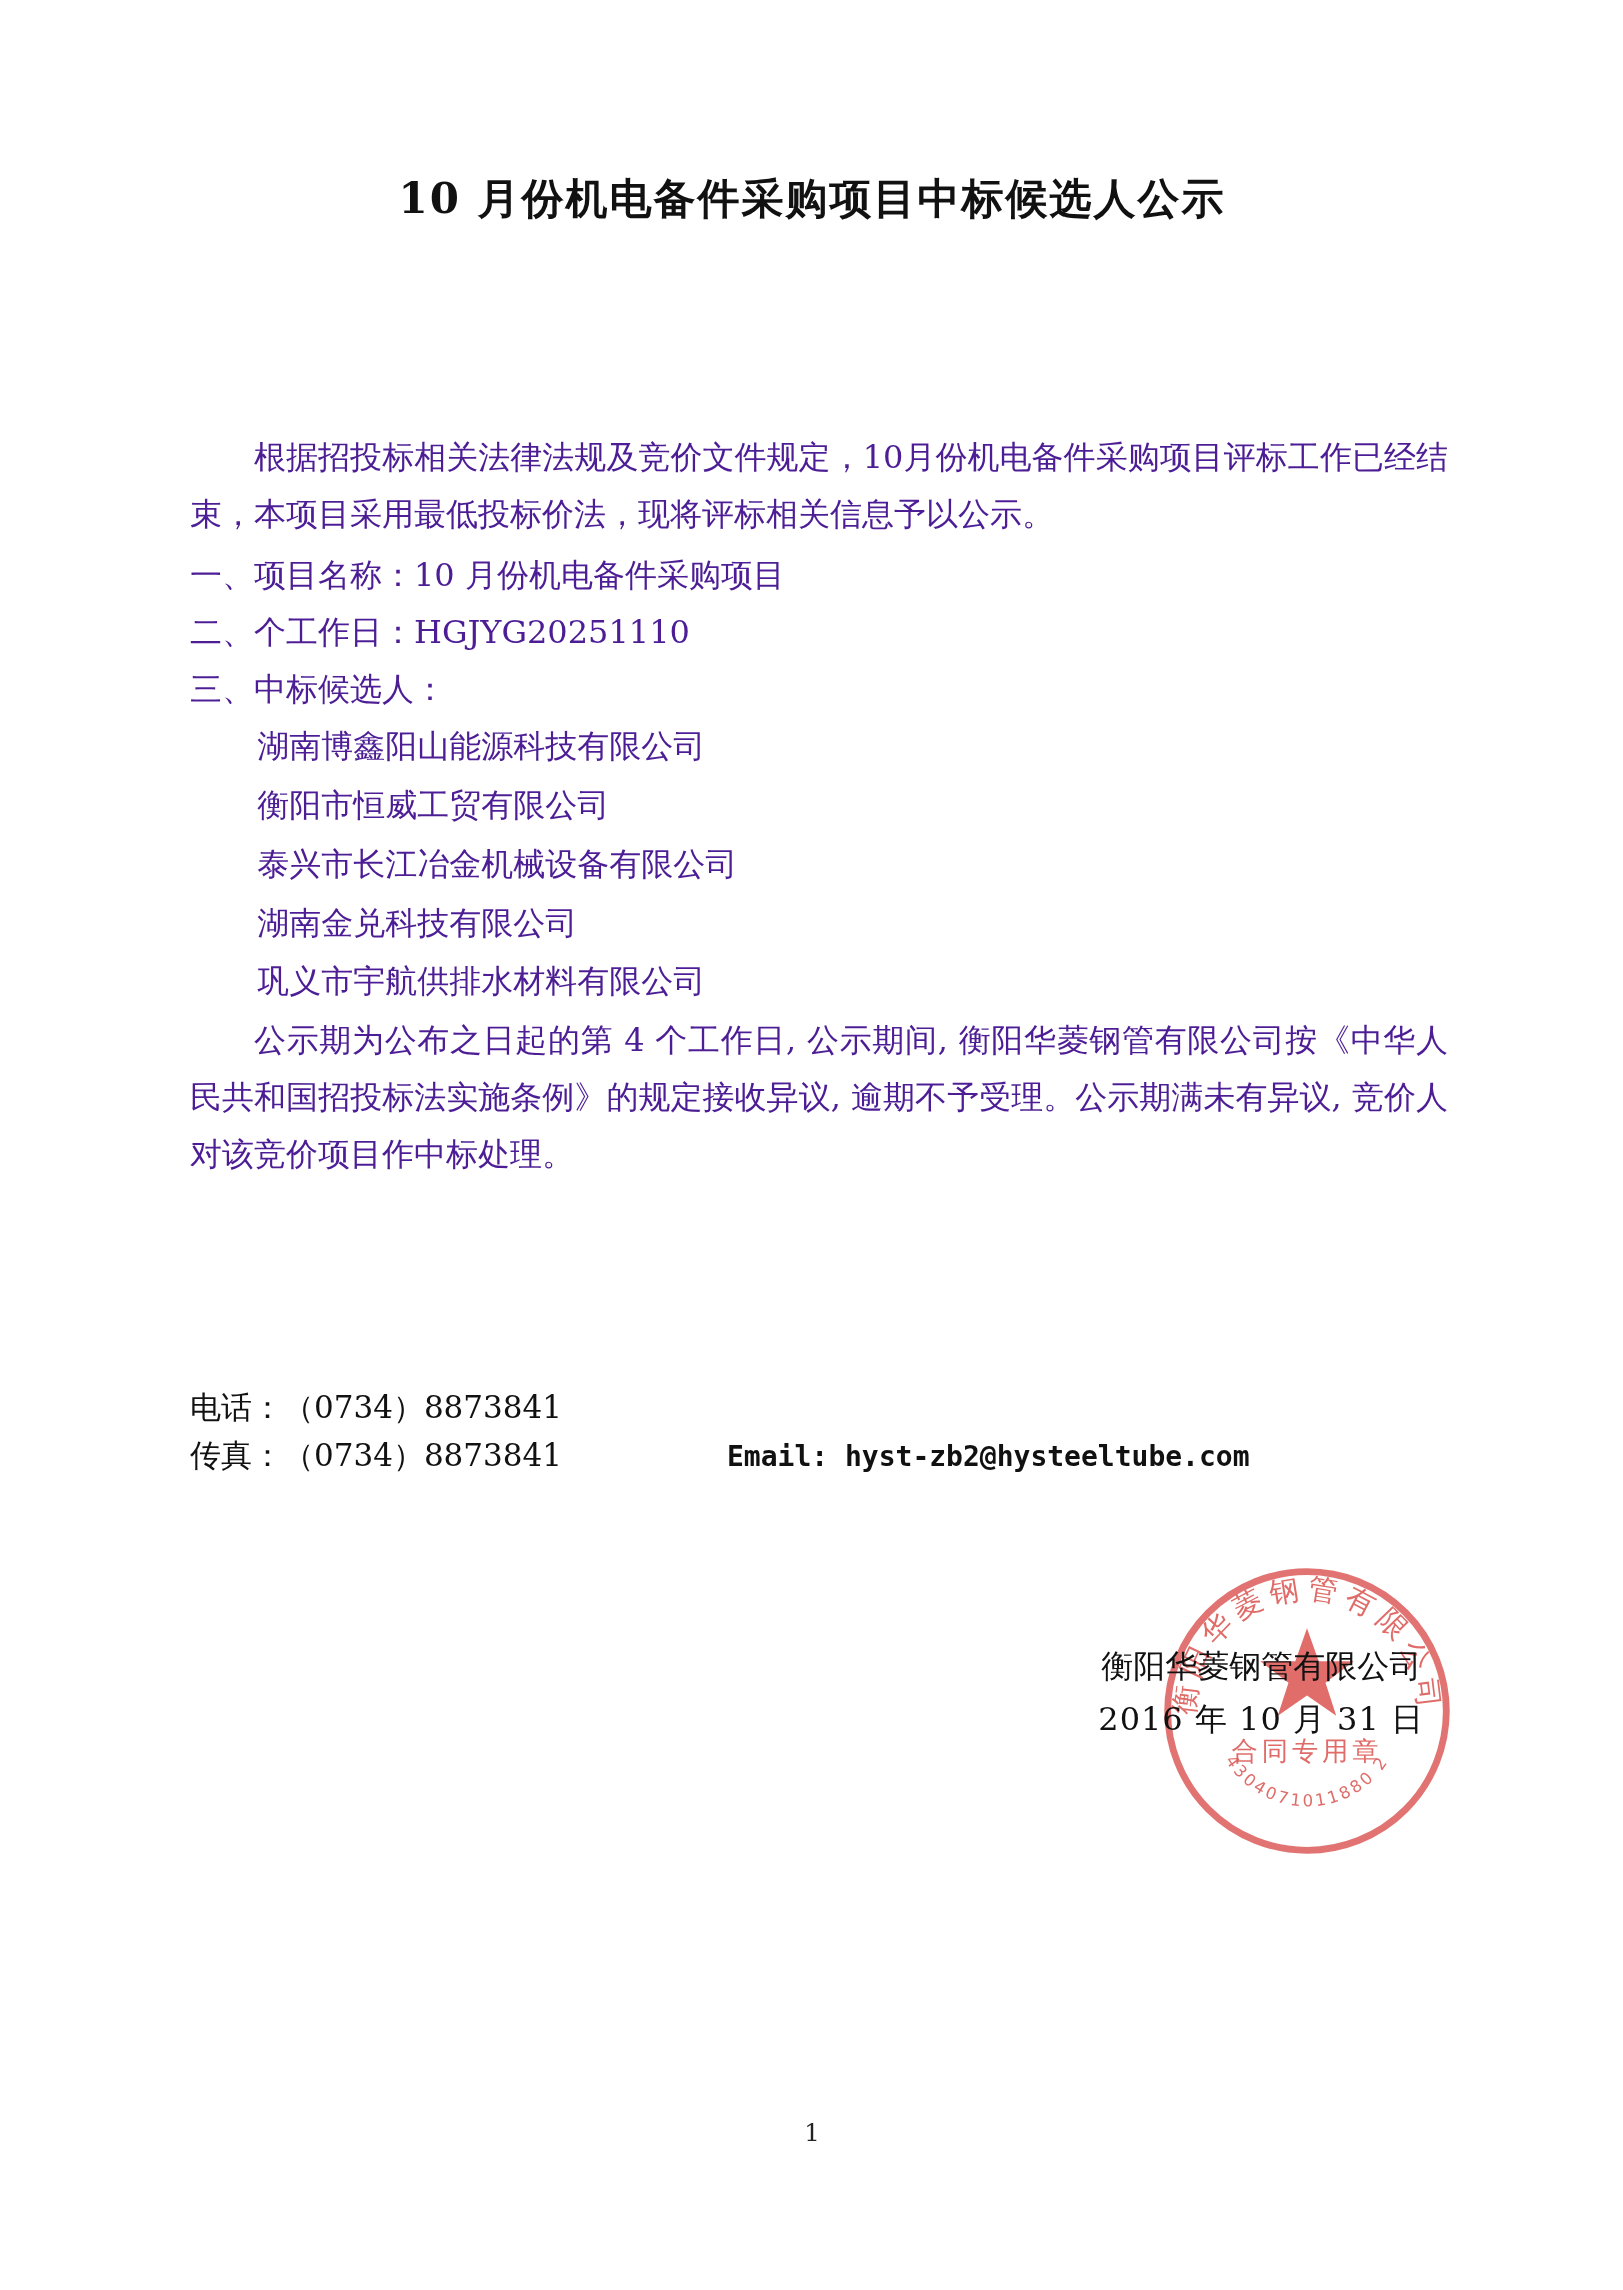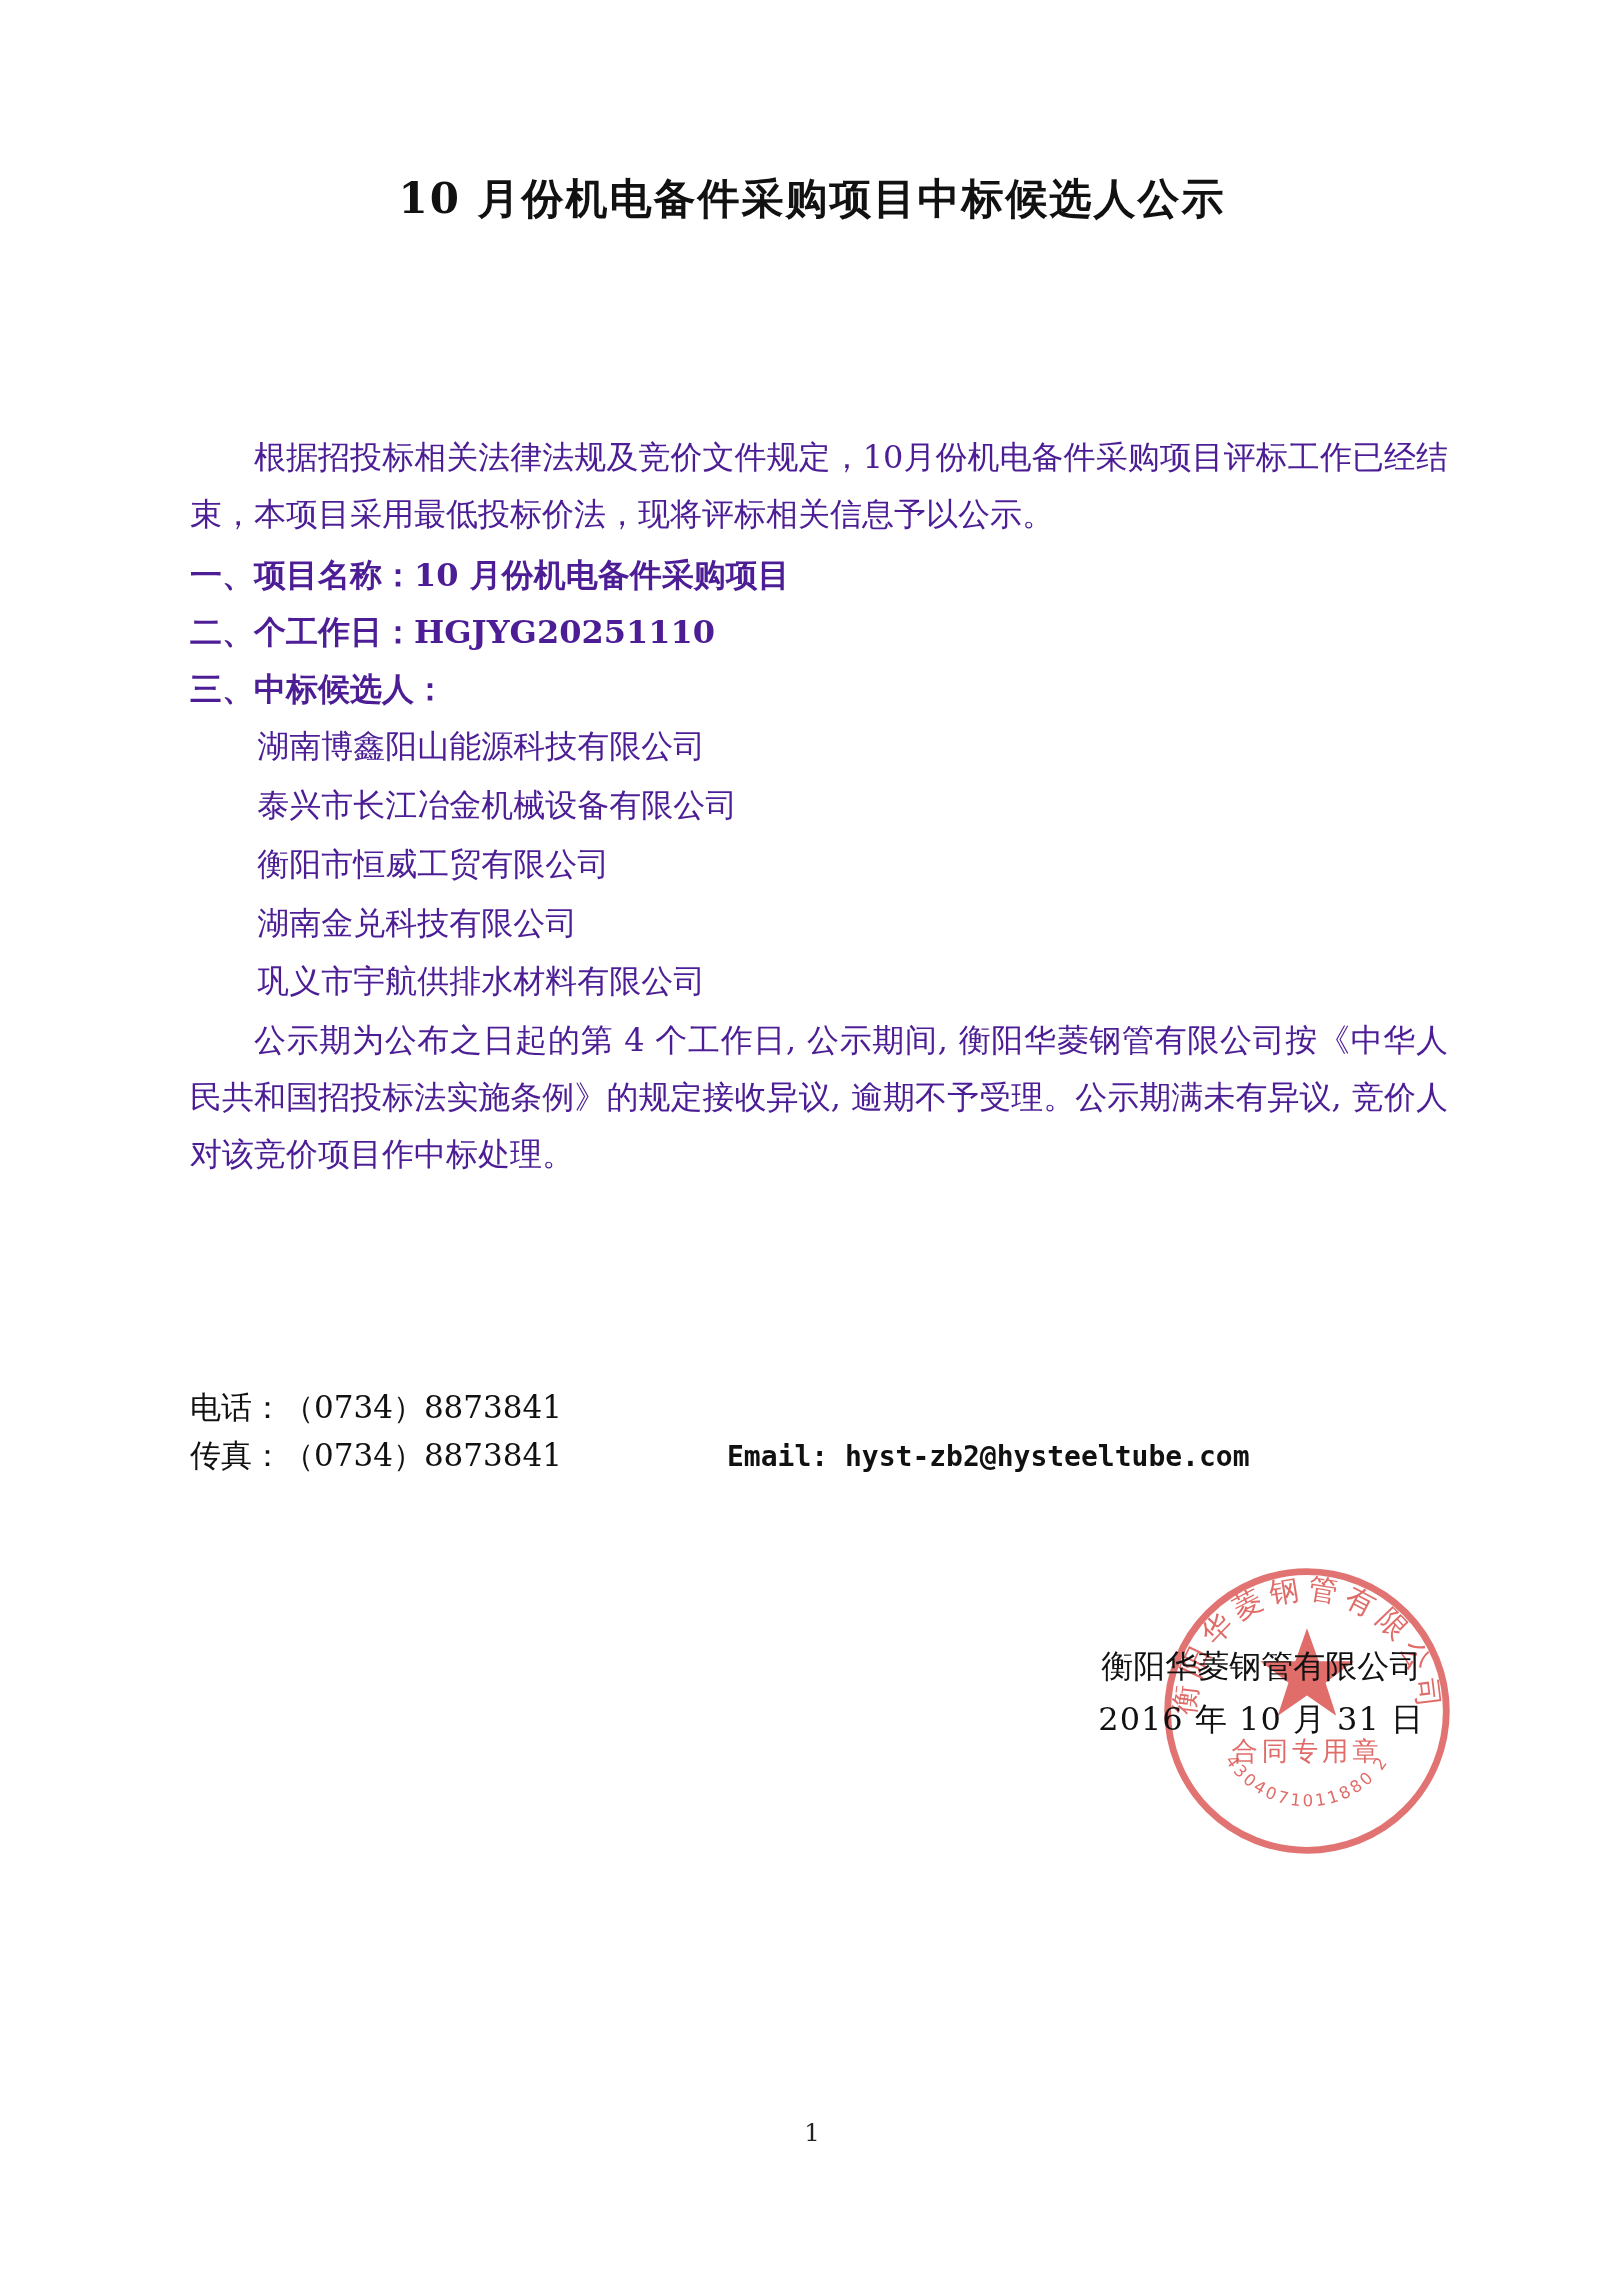--- a/index.html
+++ b/index.html
@@ -40,21 +40,20 @@
     color: #4c1d95;
   }
   .para {
     text-indent: 2em;
     margin: 0 0 3.9px 0;
     text-align: justify;
   }
   .line {
     margin: 0;
     text-align: justify;
-    font-weight: bold;
   }
   .indent-item {
     margin: 0 0 2px 0;
     padding-left: 2.1em;
   }
 
   .contact-block {
     position: absolute;
     top: 1383px;
     left: 190px;
@@ -122,22 +121,22 @@
 <div class="page">
 
   <div class="doc-title">10 月份机电备件采购项目中标候选人公示</div>
 
   <div class="body-block">
     <p class="para">根据招投标相关法律法规及竞价文件规定，10月份机电备件采购项目评标工作已经结束，本项目采用最低投标价法，现将评标相关信息予以公示。</p>
     <p class="line">一、项目名称：10 月份机电备件采购项目</p>
     <p class="line">二、个工作日：HGJYG20251110</p>
     <p class="line">三、中标候选人：</p>
     <p class="indent-item">湖南博鑫阳山能源科技有限公司</p>
+    <p class="indent-item">衡阳市恒威工贸有限公司</p>
     <p class="indent-item">泰兴市长江冶金机械设备有限公司</p>
-    <p class="indent-item">衡阳市恒威工贸有限公司</p>
     <p class="indent-item">湖南金兑科技有限公司</p>
     <p class="indent-item">巩义市宇航供排水材料有限公司</p>
     <p class="para">公示期为公布之日起的第 4 个工作日, 公示期间, 衡阳华菱钢管有限公司按《中华人民共和国招投标法实施条例》的规定接收异议, 逾期不予受理。公示期满未有异议, 竞价人对该竞价项目作中标处理。</p>
   </div>
 
   <div class="contact-block">
     <div>电话：（0734）8873841</div>
     <div class="contact-row">
       <span>传真：（0734）8873841</span>
       <span class="email">Email: hyst-zb2@hysteeltube.com</span>

